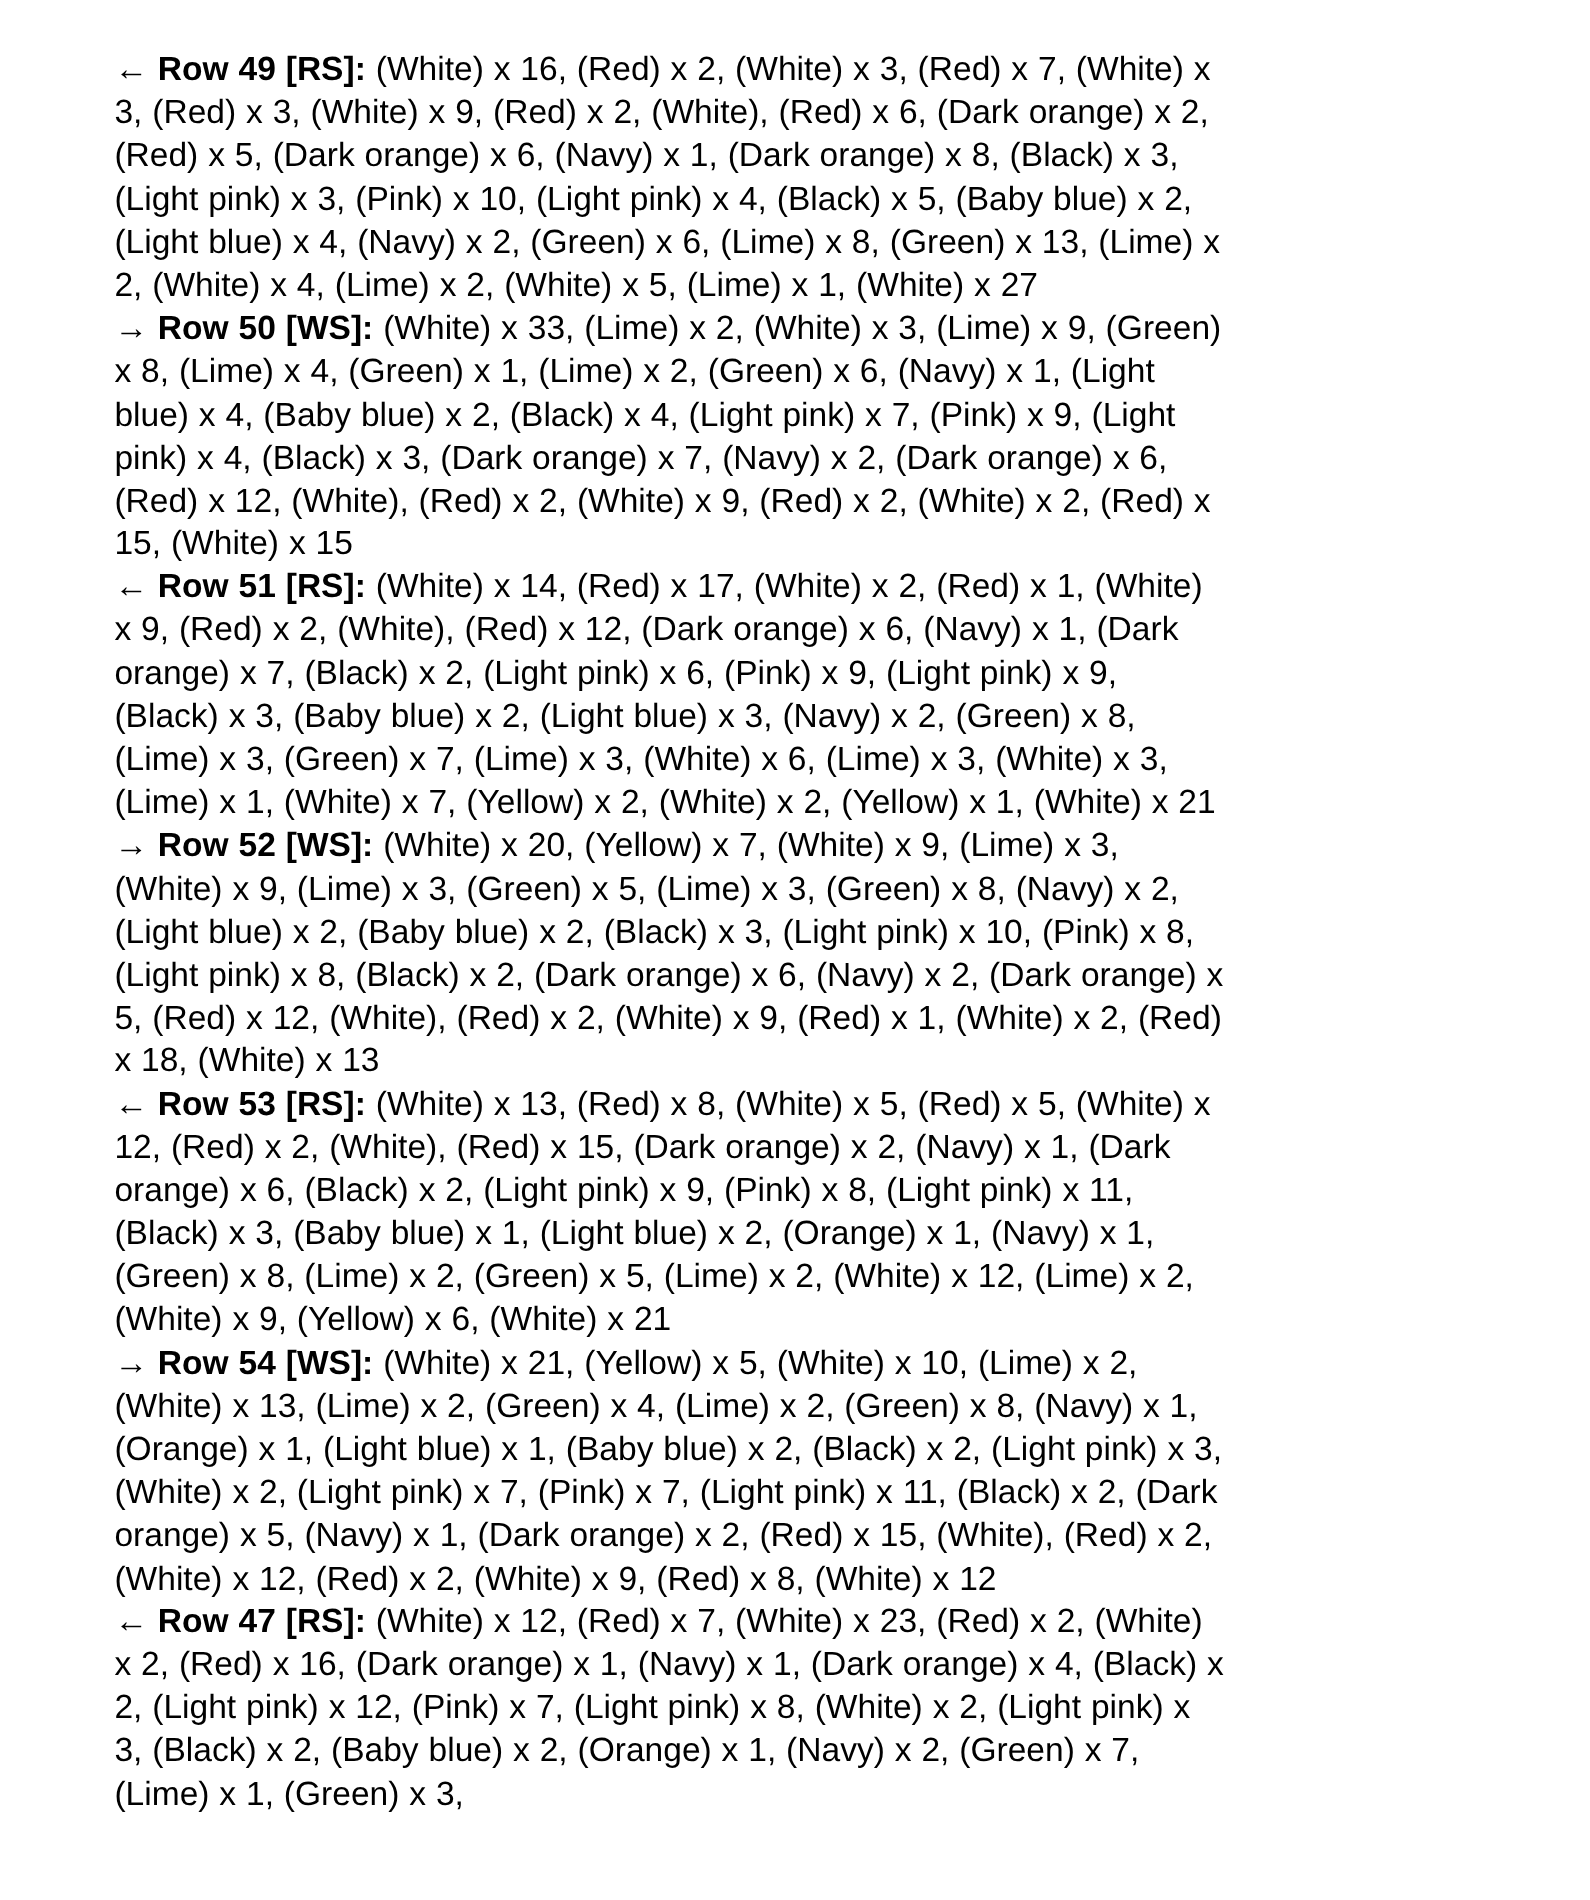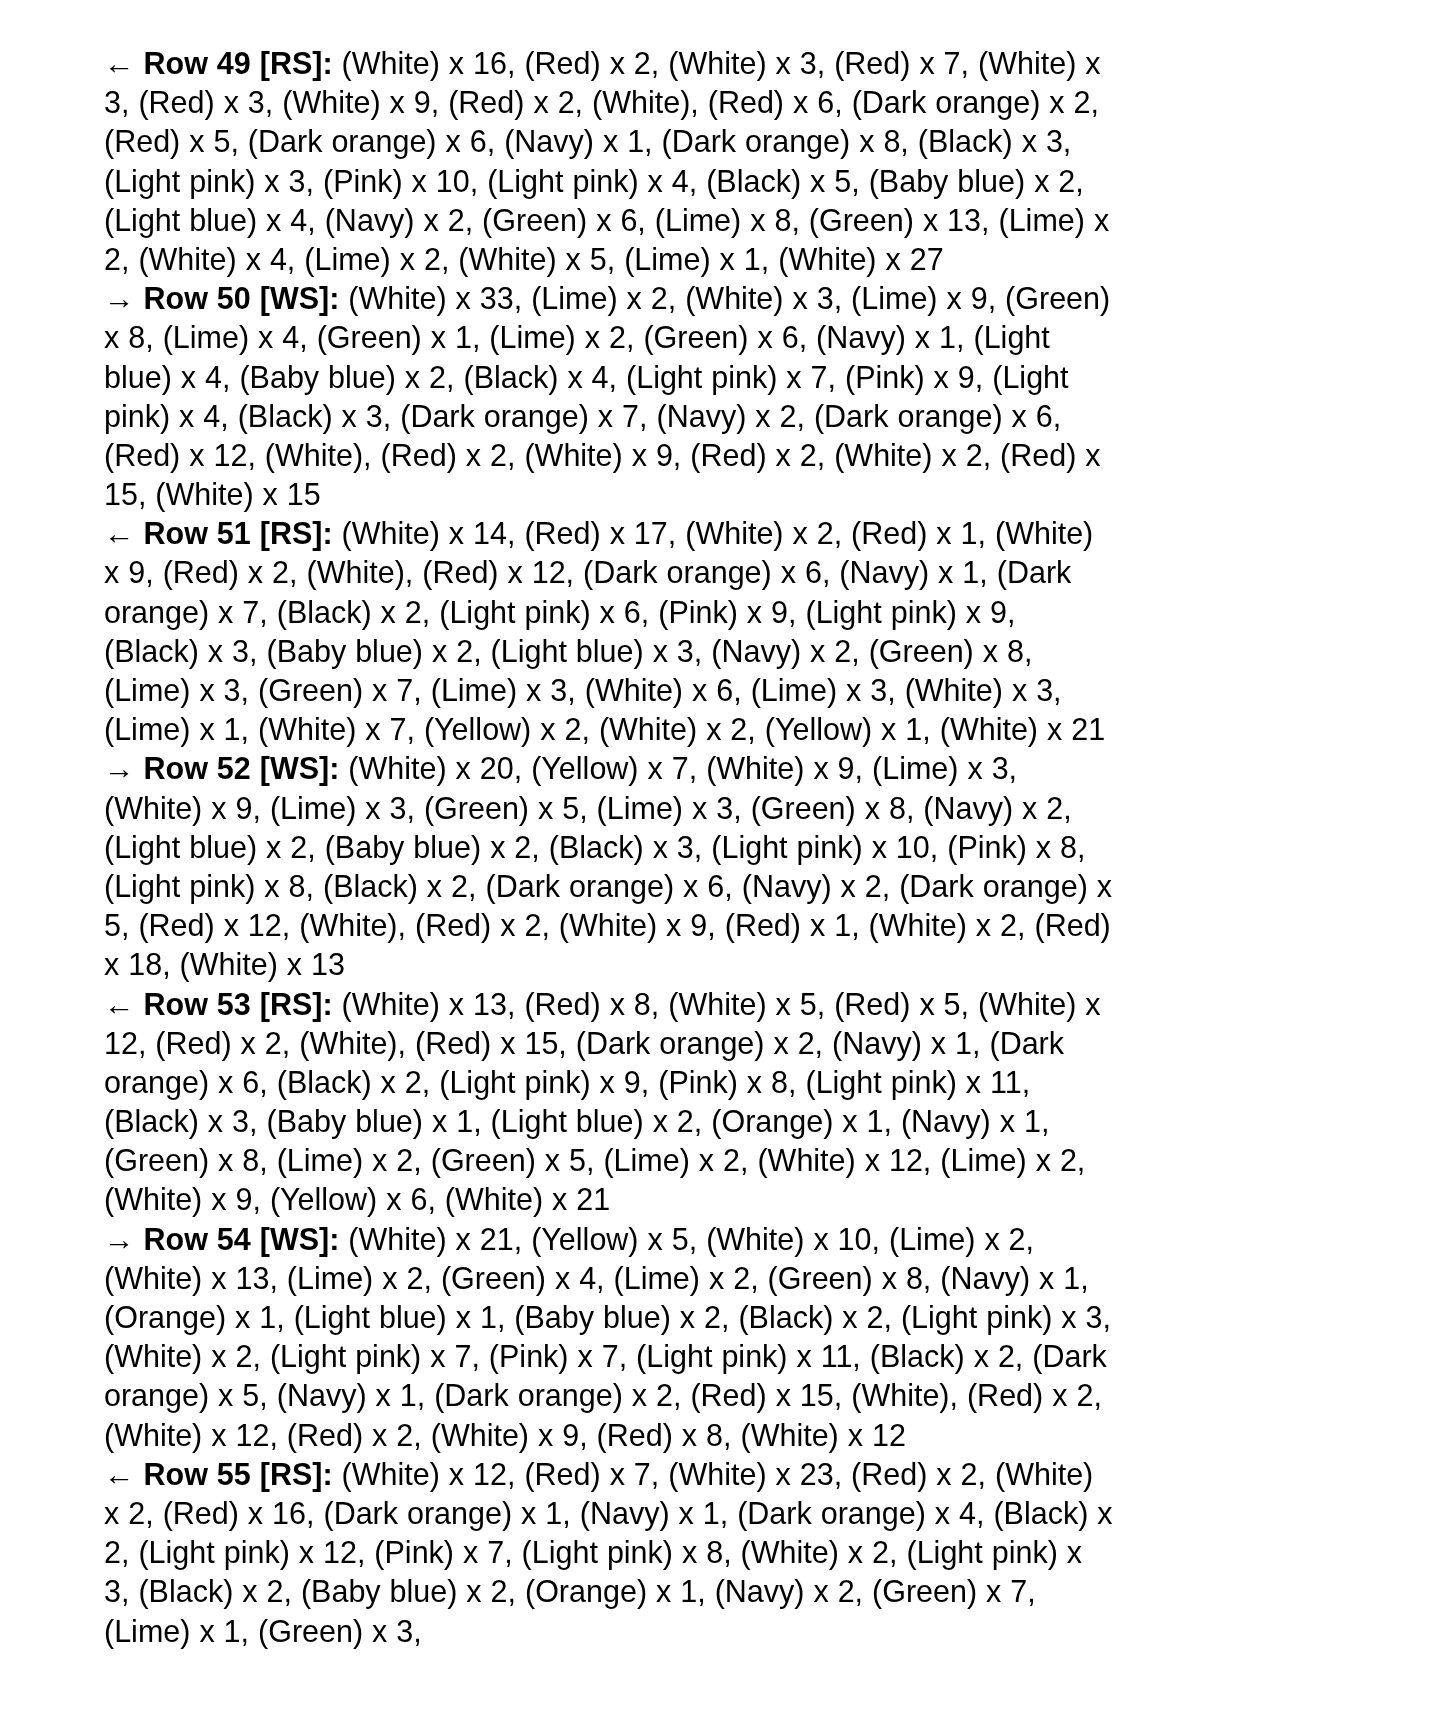--- a/index.html
+++ b/index.html
@@ -75,17 +75,17 @@
       <span class="row-label">Row 53 [RS]:</span><span class="row-body"> (White) x 13, (Red) x 8, (White) x 5, (Red) x 5, (White) x 12, (Red) x 2, (White), (Red) x 15, (Dark orange) x 2, (Navy) x 1, (Dark orange) x 6, (Black) x 2, (Light pink) x 9, (Pink) x 8, (Light pink) x 11, (Black) x 3, (Baby blue) x 1, (Light blue) x 2, (Orange) x 1, (Navy) x 1, (Green) x 8, (Lime) x 2, (Green) x 5, (Lime) x 2, (White) x 12, (Lime) x 2, (White) x 9, (Yellow) x 6, (White) x 21</span>
     </p>
 
     <p class="row-line">
       <span class="arrow">→</span>
       <span class="row-label">Row 54 [WS]:</span><span class="row-body"> (White) x 21, (Yellow) x 5, (White) x 10, (Lime) x 2, (White) x 13, (Lime) x 2, (Green) x 4, (Lime) x 2, (Green) x 8, (Navy) x 1, (Orange) x 1, (Light blue) x 1, (Baby blue) x 2, (Black) x 2, (Light pink) x 3, (White) x 2, (Light pink) x 7, (Pink) x 7, (Light pink) x 11, (Black) x 2, (Dark orange) x 5, (Navy) x 1, (Dark orange) x 2, (Red) x 15, (White), (Red) x 2, (White) x 12, (Red) x 2, (White) x 9, (Red) x 8, (White) x 12</span>
     </p>
 
     <p class="row-line">
       <span class="arrow">←</span>
-      <span class="row-label">Row 55 [RS]:</span><span class="row-body"> (White) x 12, (Red) x 7, (White) x 23, (Red) x 2, (White) x 2, (Red) x 16, (Dark orange) x 1, (Navy) x 1, (Dark orange) x 4, (Black) x 2, (Light pink) x 12, (Pink) x 7, (Light pink) x 8, (White) x 2, (Light pink) x 3, (Black) x 2, (Baby blue) x 2, (Orange) x 1, (Navy) x 2, (Green) x 7, (Lime) x 1, (Green) x 3,</span>
+      <span class="row-label">Row 47 [RS]:</span><span class="row-body"> (White) x 12, (Red) x 7, (White) x 23, (Red) x 2, (White) x 2, (Red) x 16, (Dark orange) x 1, (Navy) x 1, (Dark orange) x 4, (Black) x 2, (Light pink) x 12, (Pink) x 7, (Light pink) x 8, (White) x 2, (Light pink) x 3, (Black) x 2, (Baby blue) x 2, (Orange) x 1, (Navy) x 2, (Green) x 7, (Lime) x 1, (Green) x 3,</span>
     </p>
 
   </div>
 </div>
 
 </body></html>

